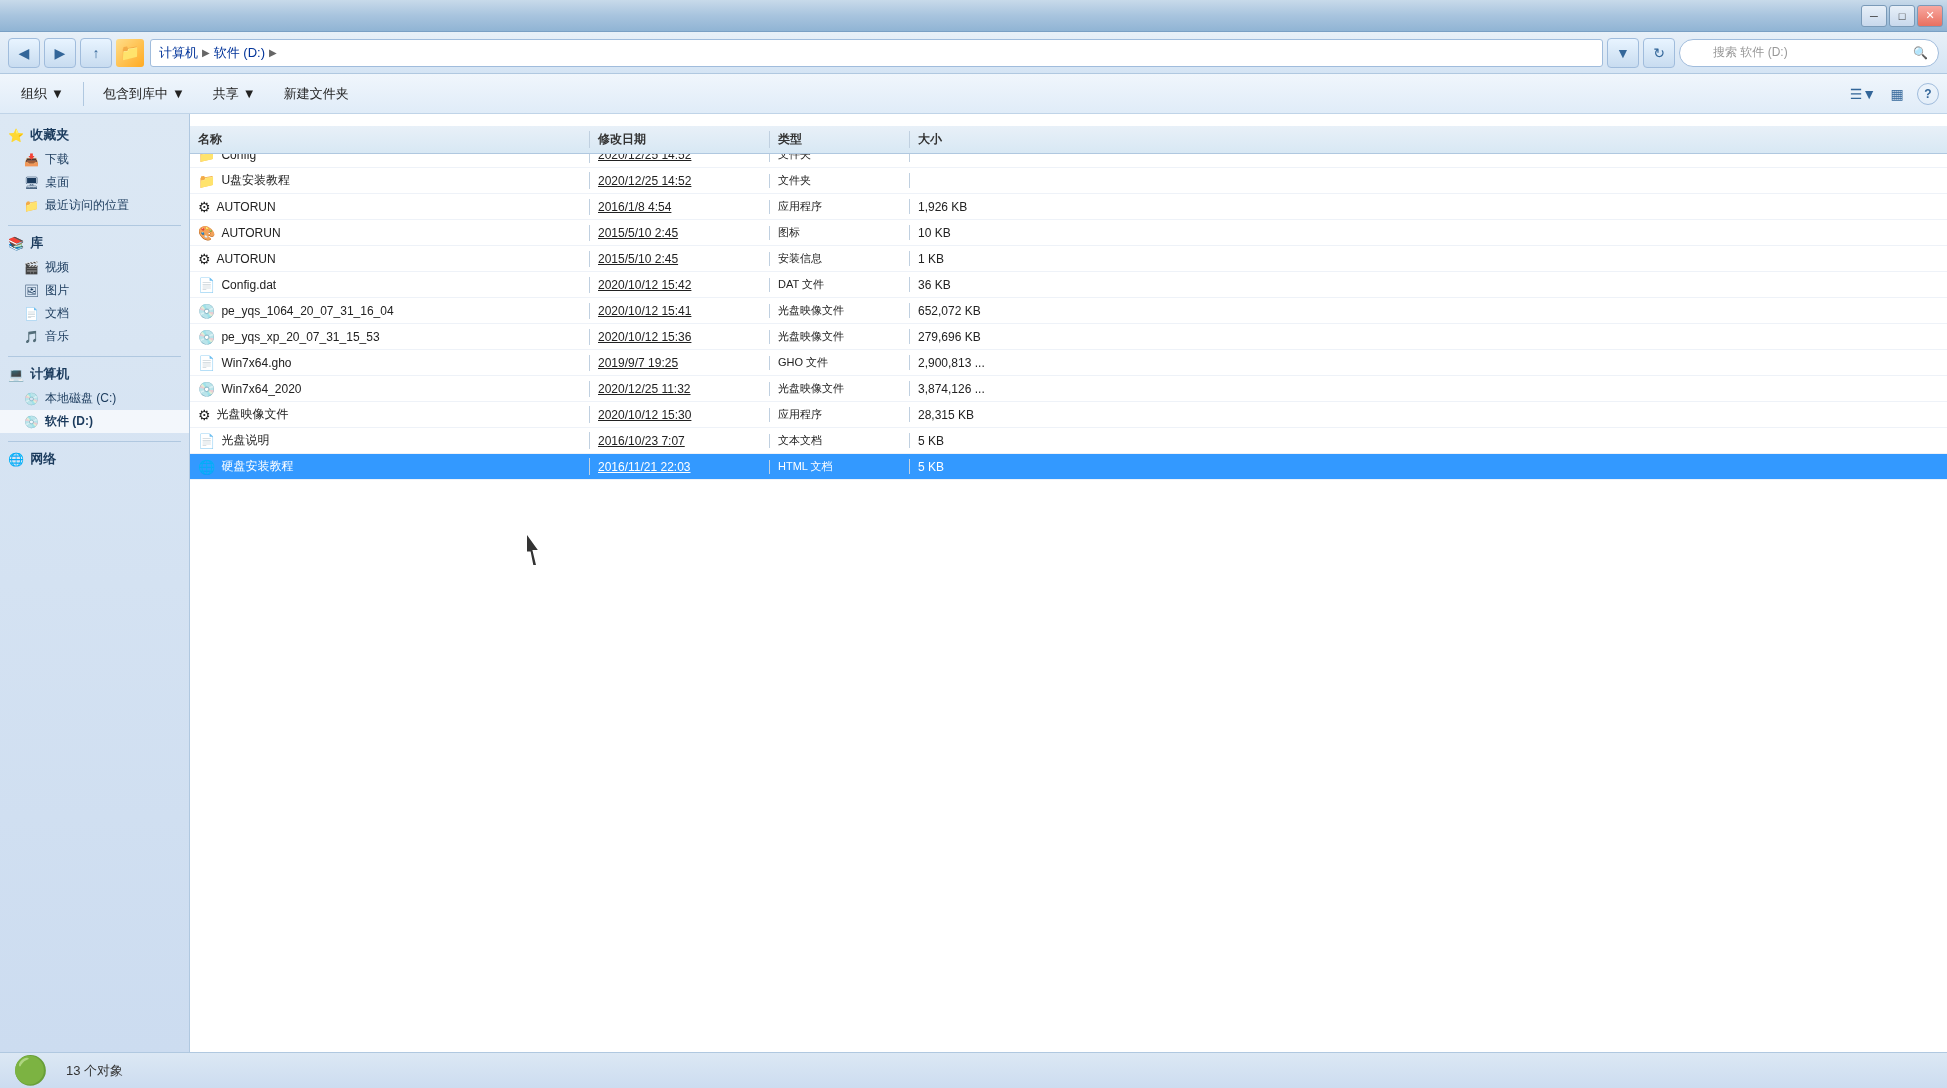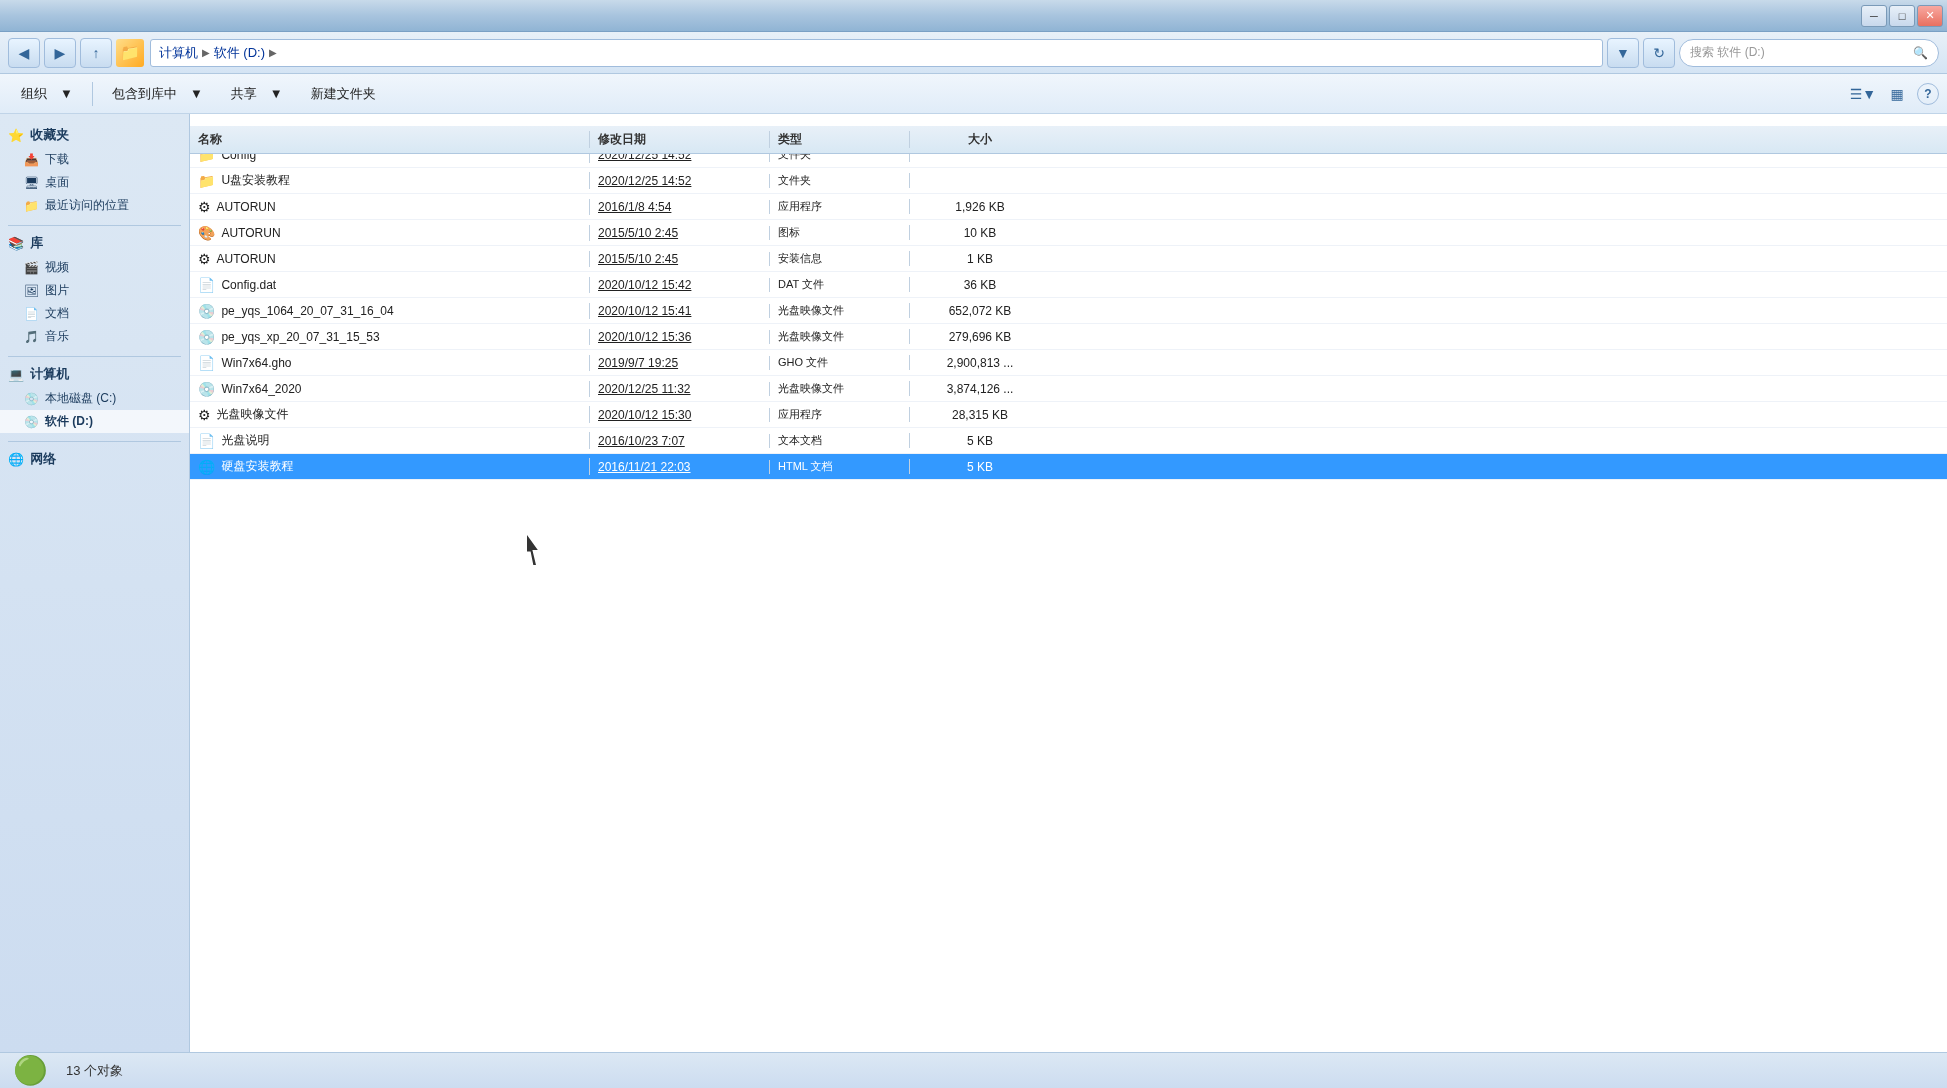--- a/index.html
+++ b/index.html
@@ -117,21 +117,21 @@
       gap: 2px;
     }
     .toolbar-btn {
       height: 30px;
       padding: 0 12px;
       background: transparent;
       border: 1px solid transparent;
       border-radius: 3px;
       display: flex;
       align-items: center;
-      gap: 13px;
+      gap: 4px;
       cursor: pointer;
       font-size: 13px;
       color: #222;
     }
     .toolbar-sep { width: 1px; height: 24px; background: #b0c8e0; margin: 0 4px; }
     .toolbar-right { margin-left: auto; display: flex; align-items: center; gap: 6px; }
     .view-btn {
       width: 28px;
       height: 28px;
       background: transparent;
@@ -201,40 +201,40 @@
       border-bottom: 1px solid #b0c8e0;
       font-weight: bold;
       font-size: 12px;
       color: #333;
       position: sticky;
       top: 12px;
     }
     .col-name { flex: 0 0 400px; padding: 0 8px; border-right: 1px solid #c0d0e0; }
     .col-date { flex: 0 0 180px; padding: 0 8px; border-right: 1px solid #c0d0e0; }
     .col-type { flex: 0 0 140px; padding: 0 8px; border-right: 1px solid #c0d0e0; }
-    .col-size { flex: 0 0 140px; padding: 0 8px; text-align: center; }
+    .col-size { flex: 0 0 140px; padding: 0 8px; text-align: left; }
 
     .file-row {
       display: flex;
       align-items: center;
       height: 26px;
       border-bottom: 1px solid #eef2f8;
       cursor: pointer;
     }
     .file-row.selected { background: #3399ff; color: #fff; }
     .file-row .col-name {
       display: flex;
       align-items: center;
       gap: 6px;
       font-size: 12px;
       color: inherit;
     }
     .file-row .col-date { font-size: 12px; text-decoration: underline; }
     .file-row .col-type { font-size: 11px; }
-    .file-row .col-size { font-size: 12px; text-align: center; }
+    .file-row .col-size { font-size: 12px; text-align: left; }
     .file-icon { font-size: 14px; }
 
     
     .status-bar {
       height: 36px;
       background: linear-gradient(to bottom, #dce8f4, #ccdcf0);
       border-top: 1px solid #b0c8e0;
       display: flex;
       align-items: center;
       padding: 0 12px;
@@ -282,21 +282,21 @@
   <div class="breadcrumb-bar">
     <span class="breadcrumb-item">计算机</span>
     <span class="breadcrumb-sep">▶</span>
     <span class="breadcrumb-item">软件 (D:)</span>
     <span class="breadcrumb-sep">▶</span>
   </div>
   <div class="nav-btn">▼</div>
   <div class="refresh-btn">↻</div>
 
   <div class="search-bar">
-    <span style="color:#999;font-size:12px;">搜索 软件 (D:)</span>
+    <span style="color:#999;font-size:12px;margin-left:23px;">搜索 软件 (D:)</span>
     <span class="search-icon">🔍</span>
   </div>
 </div>
 
 <div class="toolbar">
   <div class="toolbar-btn">
     <span>组织</span>
     <span>▼</span>
   </div>
   <div class="toolbar-sep"></div>

